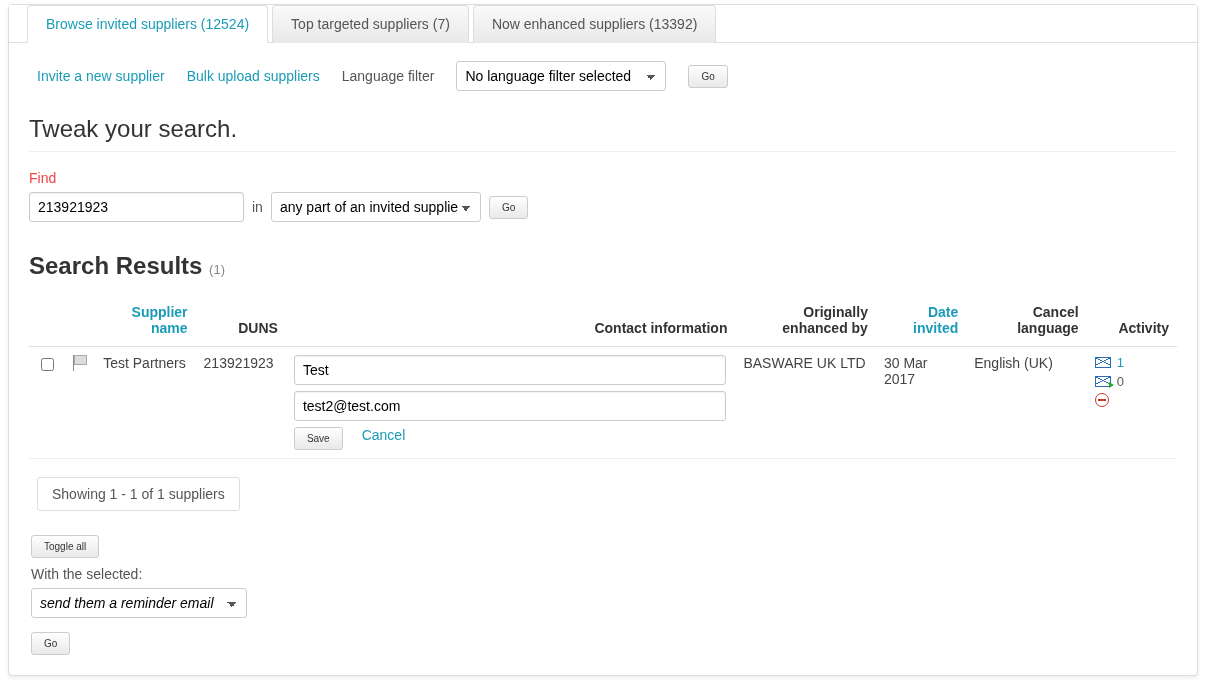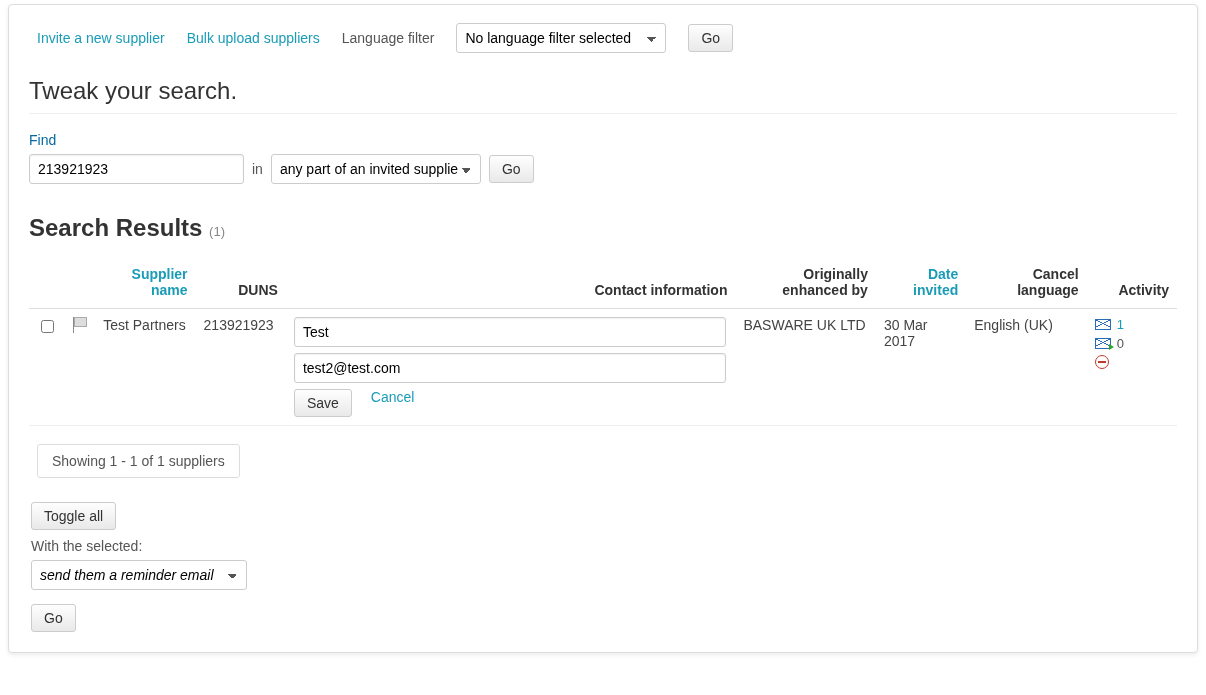--- a/index.html
+++ b/index.html
@@ -74,42 +74,42 @@
     background-image: linear-gradient(45deg, transparent 50%, #555 50%), linear-gradient(-45deg, transparent 50%, #555 50%);
     background-position: calc(100% - 14px) 13px, calc(100% - 9px) 13px;
     background-size: 5px 5px, 5px 5px;
     background-repeat: no-repeat;
   }
   .lang-select { width: 210px; }
 
   .btn {
     display: inline-block;
     padding: 5px 12px;
-    font-size: 14px;
+    font-size: 10px;
     background: linear-gradient(#fefefe, #e9e9e9);
     border: 1px solid #ccc;
     border-radius: 3px;
     cursor: pointer;
     color: #333;
   }
 
   h2.tweak {
     font-size: 24px;
     font-weight: 500;
     margin: 14px 0 8px 0;
     color: #333;
   }
   hr.sep {
     border: none;
     border-top: 1px solid #eee;
     margin: 6px 0 18px 0;
   }
 
   .find-block { margin-bottom: 20px; }
-  .find-label { color: #0369a1; margin-bottom: 6px; display: block; }
+  .find-label { color: #ef4444; margin-bottom: 6px; display: block; }
   .find-row { display: flex; align-items: center; gap: 8px; }
   input[type="text"] {
     height: 30px;
     border: 1px solid #ccc;
     border-radius: 3px;
     padding: 0 8px;
     font-size: 14px;
     box-shadow: inset 0 1px 2px rgba(0,0,0,0.06);
   }
   .find-input { width: 215px; }
@@ -227,20 +227,25 @@
   .bulk-block { margin-left: 2px; }
   .with-text { color: #555; margin: 8px 0 6px 0; }
   .bulk-select { width: 216px; margin-bottom: 14px; display: block; font-style: italic; }
 </style>
 </head>
 <body>
 
 <div class="wrapper">
   <div class="panel">
 
+    <div class="tabs">
+      <div class="tab active">Browse invited suppliers (12524)</div>
+      <div class="tab">Top targeted suppliers (7)</div>
+      <div class="tab">Now enhanced suppliers (13392)</div>
+    </div>
 
     <div class="action-bar">
       <span class="link">Invite a new supplier</span>
       <span class="link">Bulk upload suppliers</span>
       <span class="label-text">Language filter</span>
       <select class="lang-select">
         <option>No language filter selected</option>
       </select>
       <button class="btn">Go</button>
     </div>

